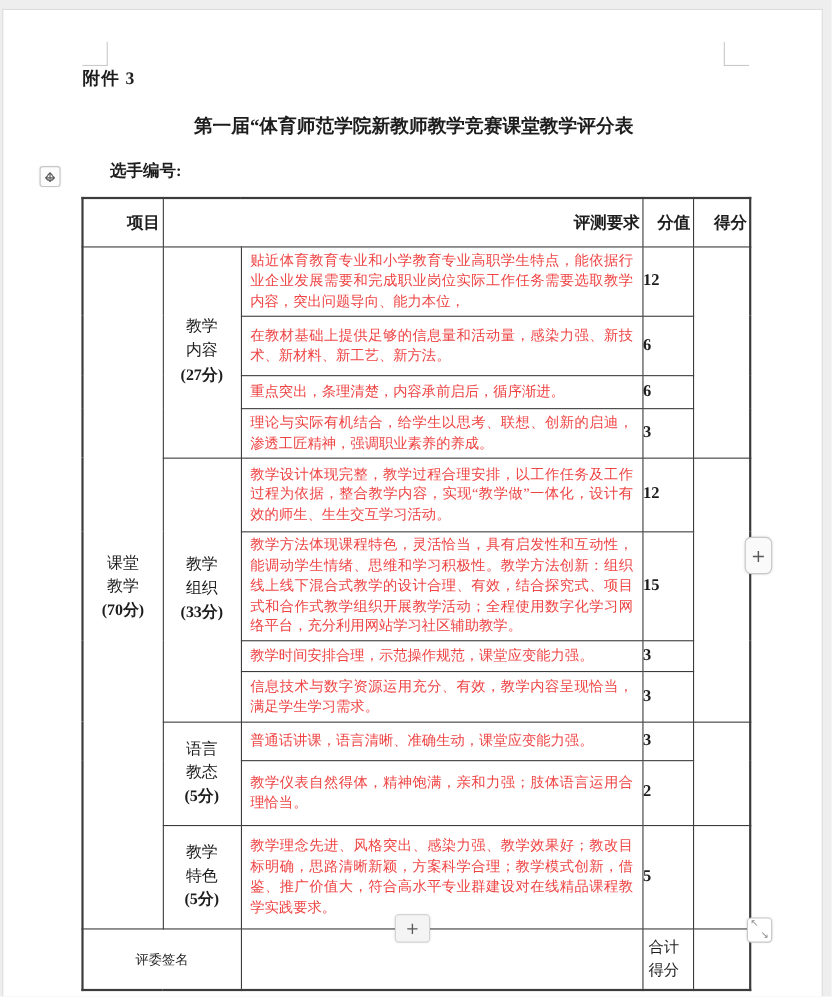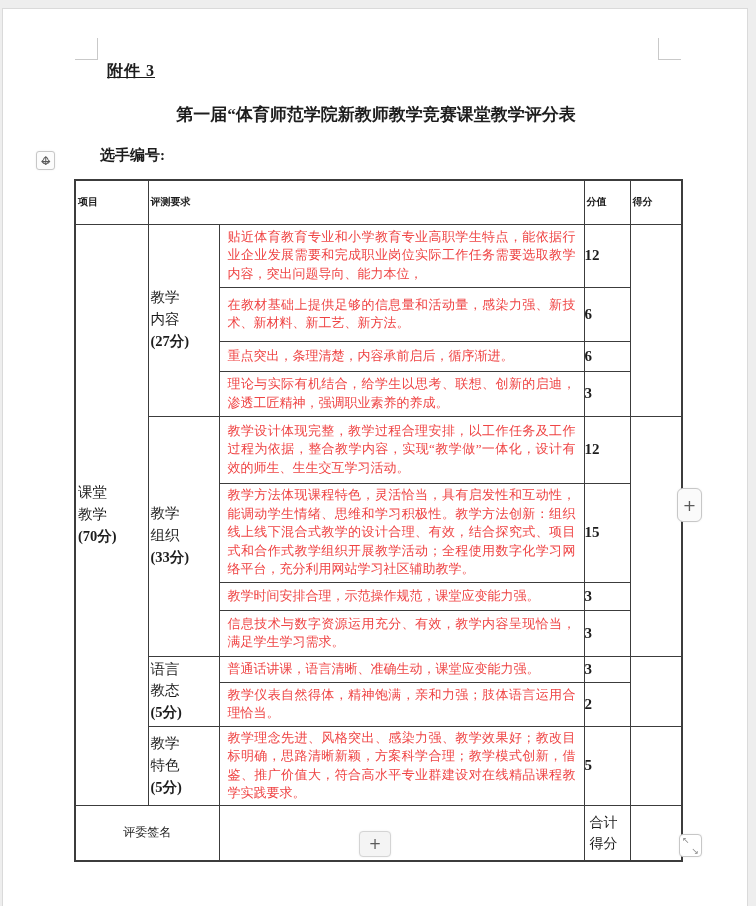--- a/index.html
+++ b/index.html
@@ -9,34 +9,34 @@
   .page {
     position:absolute; left:2px; top:8px; width:746px; height:898px;
     background:#ffffff; border:1px solid #dadada; border-bottom:none;
   }
 
   
   .crop { position:absolute; width:23px; height:22px; }
   .crop-tl { left:72px; top:29px; border-right:1px solid #c9c9c9; border-bottom:1px solid #c9c9c9; }
   .crop-tr { left:655px; top:29px; border-left:1px solid #c9c9c9; border-bottom:1px solid #c9c9c9; }
 
-  .attachment { position:absolute; left:104px; top:52px; font-size:16px; font-weight:bold; letter-spacing:1px;text-decoration:underline; }
+  .attachment { position:absolute; left:72px; top:52px; font-size:16px; font-weight:bold; letter-spacing:1px; }
   .doc-title  { position:absolute; left:0; top:94px; width:746px; text-align:center; font-size:17px; font-weight:bold; }
   .contestant { position:absolute; left:97px; top:137px; font-size:15px; font-weight:600; }
 
   table.score-table {
     position:absolute; left:71px; top:170px; width:607px;
     border-collapse:collapse; table-layout:fixed;
     border:2px solid #3c3c3c;
   }
   .score-table td, .score-table th { border:1px solid #3c3c3c; vertical-align:middle; }
-  .score-table th { font-size:10px; font-weight:bold; text-align:left; padding:2px;margin-top:30px; }
+  .score-table th { font-size:15px; font-weight:bold; text-align:right; padding:2px;margin-top:30px; }
   td.req { font-size:13px; line-height:18.5px; text-align:justify; padding:2px 8px; color:#ef4444; }
   td.val { font-size:15px; font-weight:bold; font-family:"Liberation Serif",serif; }
-  td.cat, td.sub { font-size:14.5px; padding:2px; }
+  td.cat, td.sub { text-align:center; font-size:14.5px; padding:14px; }
   .pre { white-space:pre-line; display:block; line-height:1.5; }
   .paren { display:block; font-weight:bold; line-height:1.5; }
   td.sign { text-align:center; font-size:12px; }
   td.total { font-size:14px; padding:6px 5px; line-height:1.45; }
   td.score-blank { background:#fff; }
 
   .note { position:absolute; left:112px; top:845px; font-size:14.5px; }
   .note b { font-weight:bold; }
 
   

